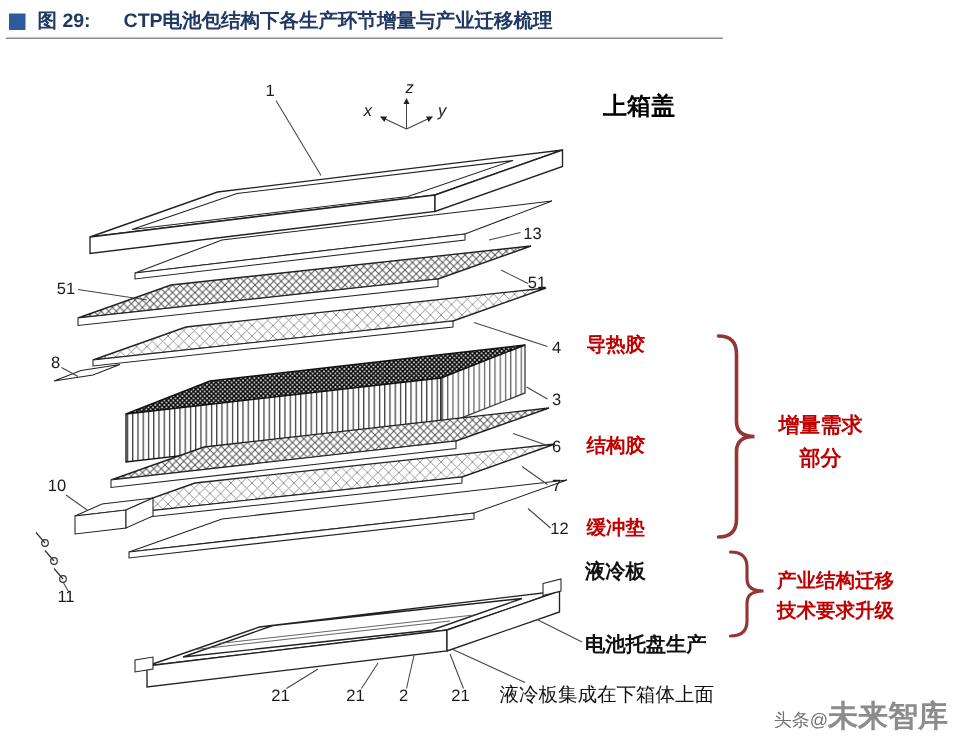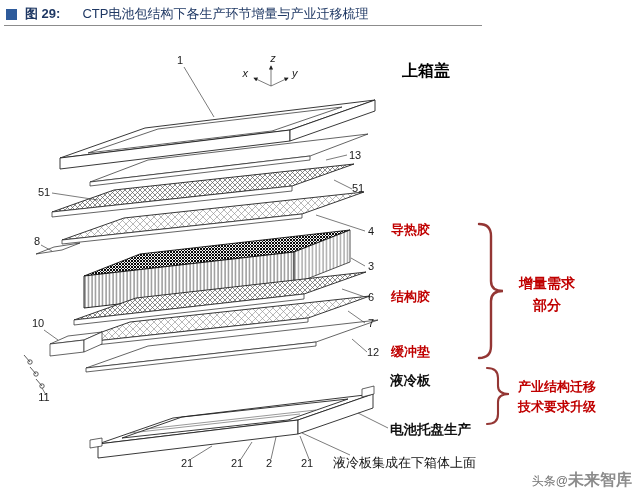--- a/index.html
+++ b/index.html
@@ -1,40 +1,40 @@
 <!DOCTYPE html>
 <html><head>
 <meta charset="utf-8">
 <style>
   html,body{margin:0;padding:0;background:#fff;}
   .page{position:relative;width:640px;height:497px;background:#fff;overflow:hidden;
         font-family:"Liberation Sans","DejaVu Sans",sans-serif;}
   .header{position:absolute;top:5px;left:6px;display:flex;align-items:center;}
   .bullet{width:11px;height:11px;background:#2E5B9B;display:inline-block;margin-right:8px;}
   .fig-label{font-size:13px;font-weight:700;color:#1F3864;white-space:pre;}
-  .fig-title{font-size:13px;font-weight:400;color:#1F3864;margin-left:22px;white-space:pre;}
+  .fig-title{font-size:13px;font-weight:700;color:#1F3864;margin-left:22px;white-space:pre;}
   .header-rule{position:absolute;top:25px;left:4px;width:478px;height:1px;background:#8c8c8c;}
   .diagram-svg{position:absolute;left:0;top:0;}
   text{font-family:"Liberation Sans","DejaVu Sans",sans-serif;}
   .t-num{font-size:11px;fill:#1a1a1a;}
   .t-axis{font-size:11px;font-style:italic;fill:#1a1a1a;}
   .t-red{font-size:13px;font-weight:700;fill:#C00000;}
   .t-blk{font-size:13.5px;font-weight:700;fill:#111;}
   .t-note{font-size:13px;fill:#111;}
   .t-cover{font-size:16px;font-weight:700;fill:#000;}
   .t-call1{font-size:14px;font-weight:700;fill:#C00000;}
   .t-call2{font-size:13px;font-weight:700;fill:#C00000;}
   .ln{stroke:#444;stroke-width:0.7;}
   .po{fill:#fff;stroke:#222;stroke-width:0.9;}
   .po-thin{fill:#fff;stroke:#222;stroke-width:0.7;}
   .rim{fill:none;stroke:#222;stroke-width:0.7;}
   .brace{fill:none;stroke:#943634;stroke-width:2.4;stroke-linecap:round;}
   .watermark{position:absolute;right:8px;bottom:6px;white-space:nowrap;}
   .wm-prefix{font-size:12px;color:#737373;}
-  .wm-brand{font-size:16px;font-weight:700;color:#8c8c8c;}
+  .wm-brand{font-size:20px;font-weight:700;color:#8c8c8c;}
 </style>
 </head>
 <body>
 
 <div class="page">
 
   <div class="header">
     <span class="bullet"></span>
     <span class="fig-label">图 29:</span>
     <span class="fig-title">CTP电池包结构下各生产环节增量与产业迁移梳理</span>

